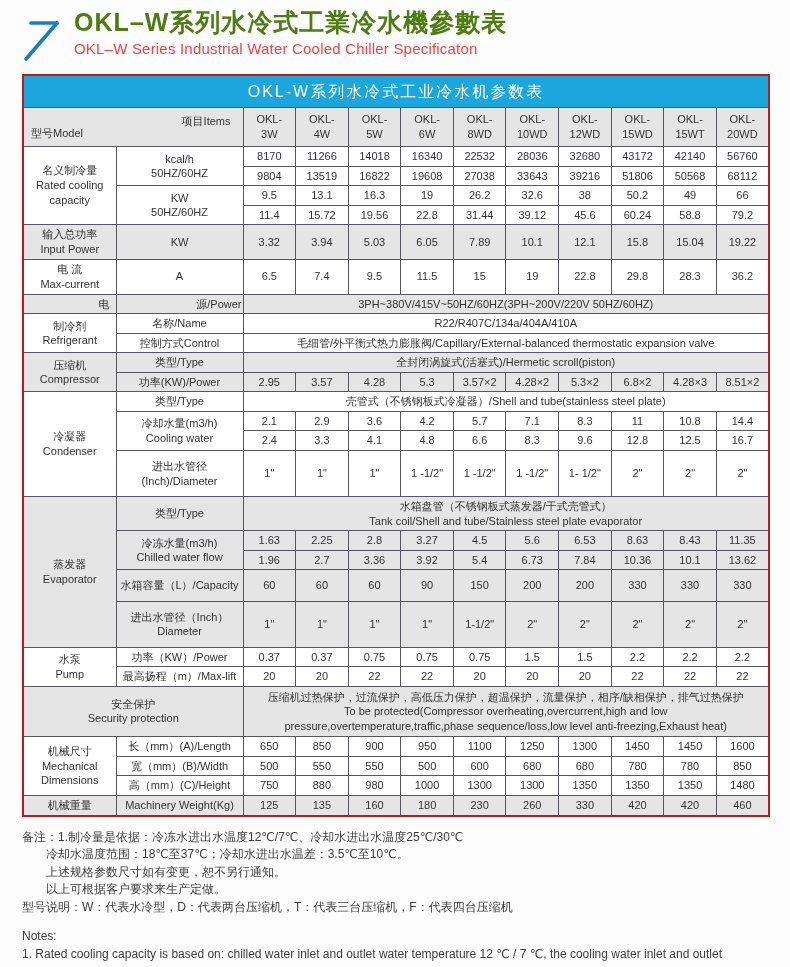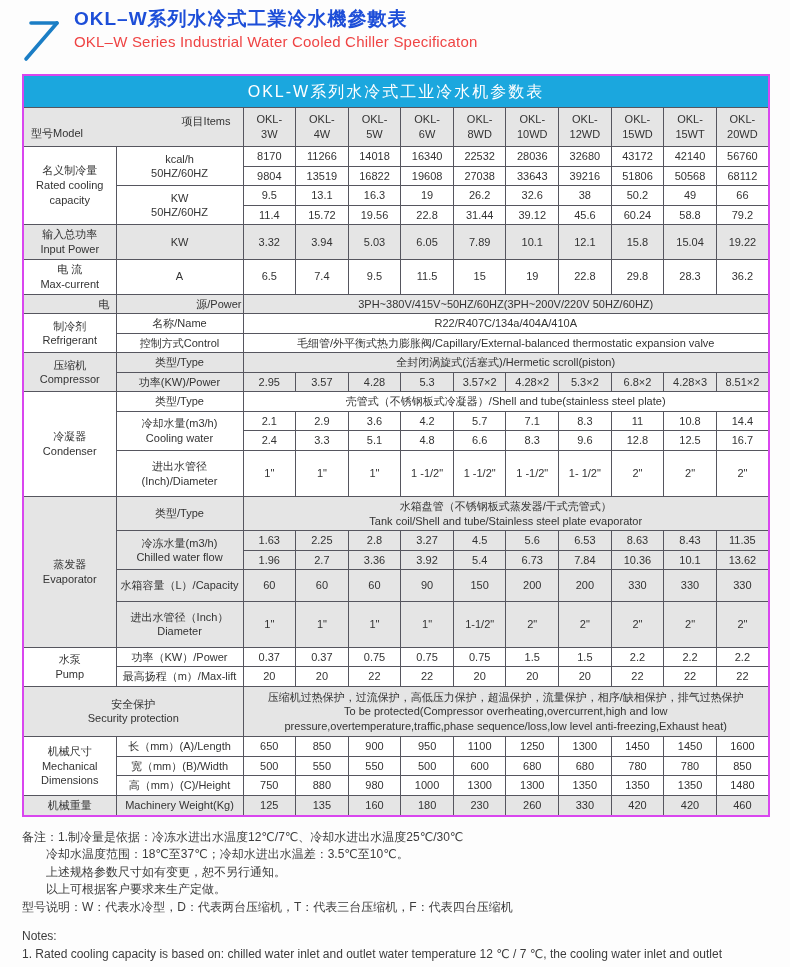--- a/index.html
+++ b/index.html
@@ -3,26 +3,26 @@
 <meta charset="utf-8">
 <style>
   html,body{margin:0;padding:0;background:#fdfdfd;}
   body{width:790px;font-family:"Liberation Sans","DejaVu Sans",sans-serif;color:#333;}
   .page{padding:4px 0 12px 0;}
 
   
   .doc-header{display:flex;align-items:flex-start;padding:4px 0 2px 18px;}
   .logo{width:52px;height:52px;flex:0 0 auto;margin-top:2px;}
   .titles{margin-left:4px;}
-  .title-zh{font-size:19px;font-weight:600;color:#1d4ed8;letter-spacing:1px;line-height:1.15;}
+  .title-zh{font-size:25px;font-weight:600;color:#4d7c0f;letter-spacing:1px;line-height:1.15;}
   .title-en{font-size:15px;font-weight:400;color:#ef4444;margin-top:3px;letter-spacing:.2px;}
 
   
   .tbl-wrap{margin:10px 22px 0 22px;}
-  table{border-collapse:collapse;width:746px;table-layout:fixed;border:2px solid #d946ef;}
+  table{border-collapse:collapse;width:746px;table-layout:fixed;border:2px solid #b91c1c;}
   td,th{border:1px solid #56565f;font-size:11px;font-weight:400;text-align:center;
         vertical-align:middle;padding:2px 1px;line-height:1.32;color:#333;
         overflow:hidden;word-wrap:break-word;}
   tr.title-row th{background:#1ba7de;color:#fff;font-size:16px;letter-spacing:2px;
         padding:5px 2px;font-weight:400;}
   tr.shade td{background:#e5e5e5;}
   tr.plain td{background:#fff;}
   td.corner{position:relative;height:34px;background:#e5e5e5;
         background-image:linear-gradient(to bottom right,
           rgba(0,0,0,0) calc(50% - .7px),#56565f calc(50% - .7px),
@@ -208,21 +208,21 @@
             <td>5.7</td>
             <td>7.1</td>
             <td>8.3</td>
             <td>11</td>
             <td>10.8</td>
             <td>14.4</td>
           </tr>
           <tr class="plain">
             <td>2.4</td>
             <td>3.3</td>
-            <td>5.1</td>
+            <td>4.1</td>
             <td>4.8</td>
             <td>6.6</td>
             <td>8.3</td>
             <td>9.6</td>
             <td>12.8</td>
             <td>12.5</td>
             <td>16.7</td>
           </tr>
           <tr class="plain">
             <td class="tall" rowspan="1">进出水管径<br>(Inch)/Diameter</td>

